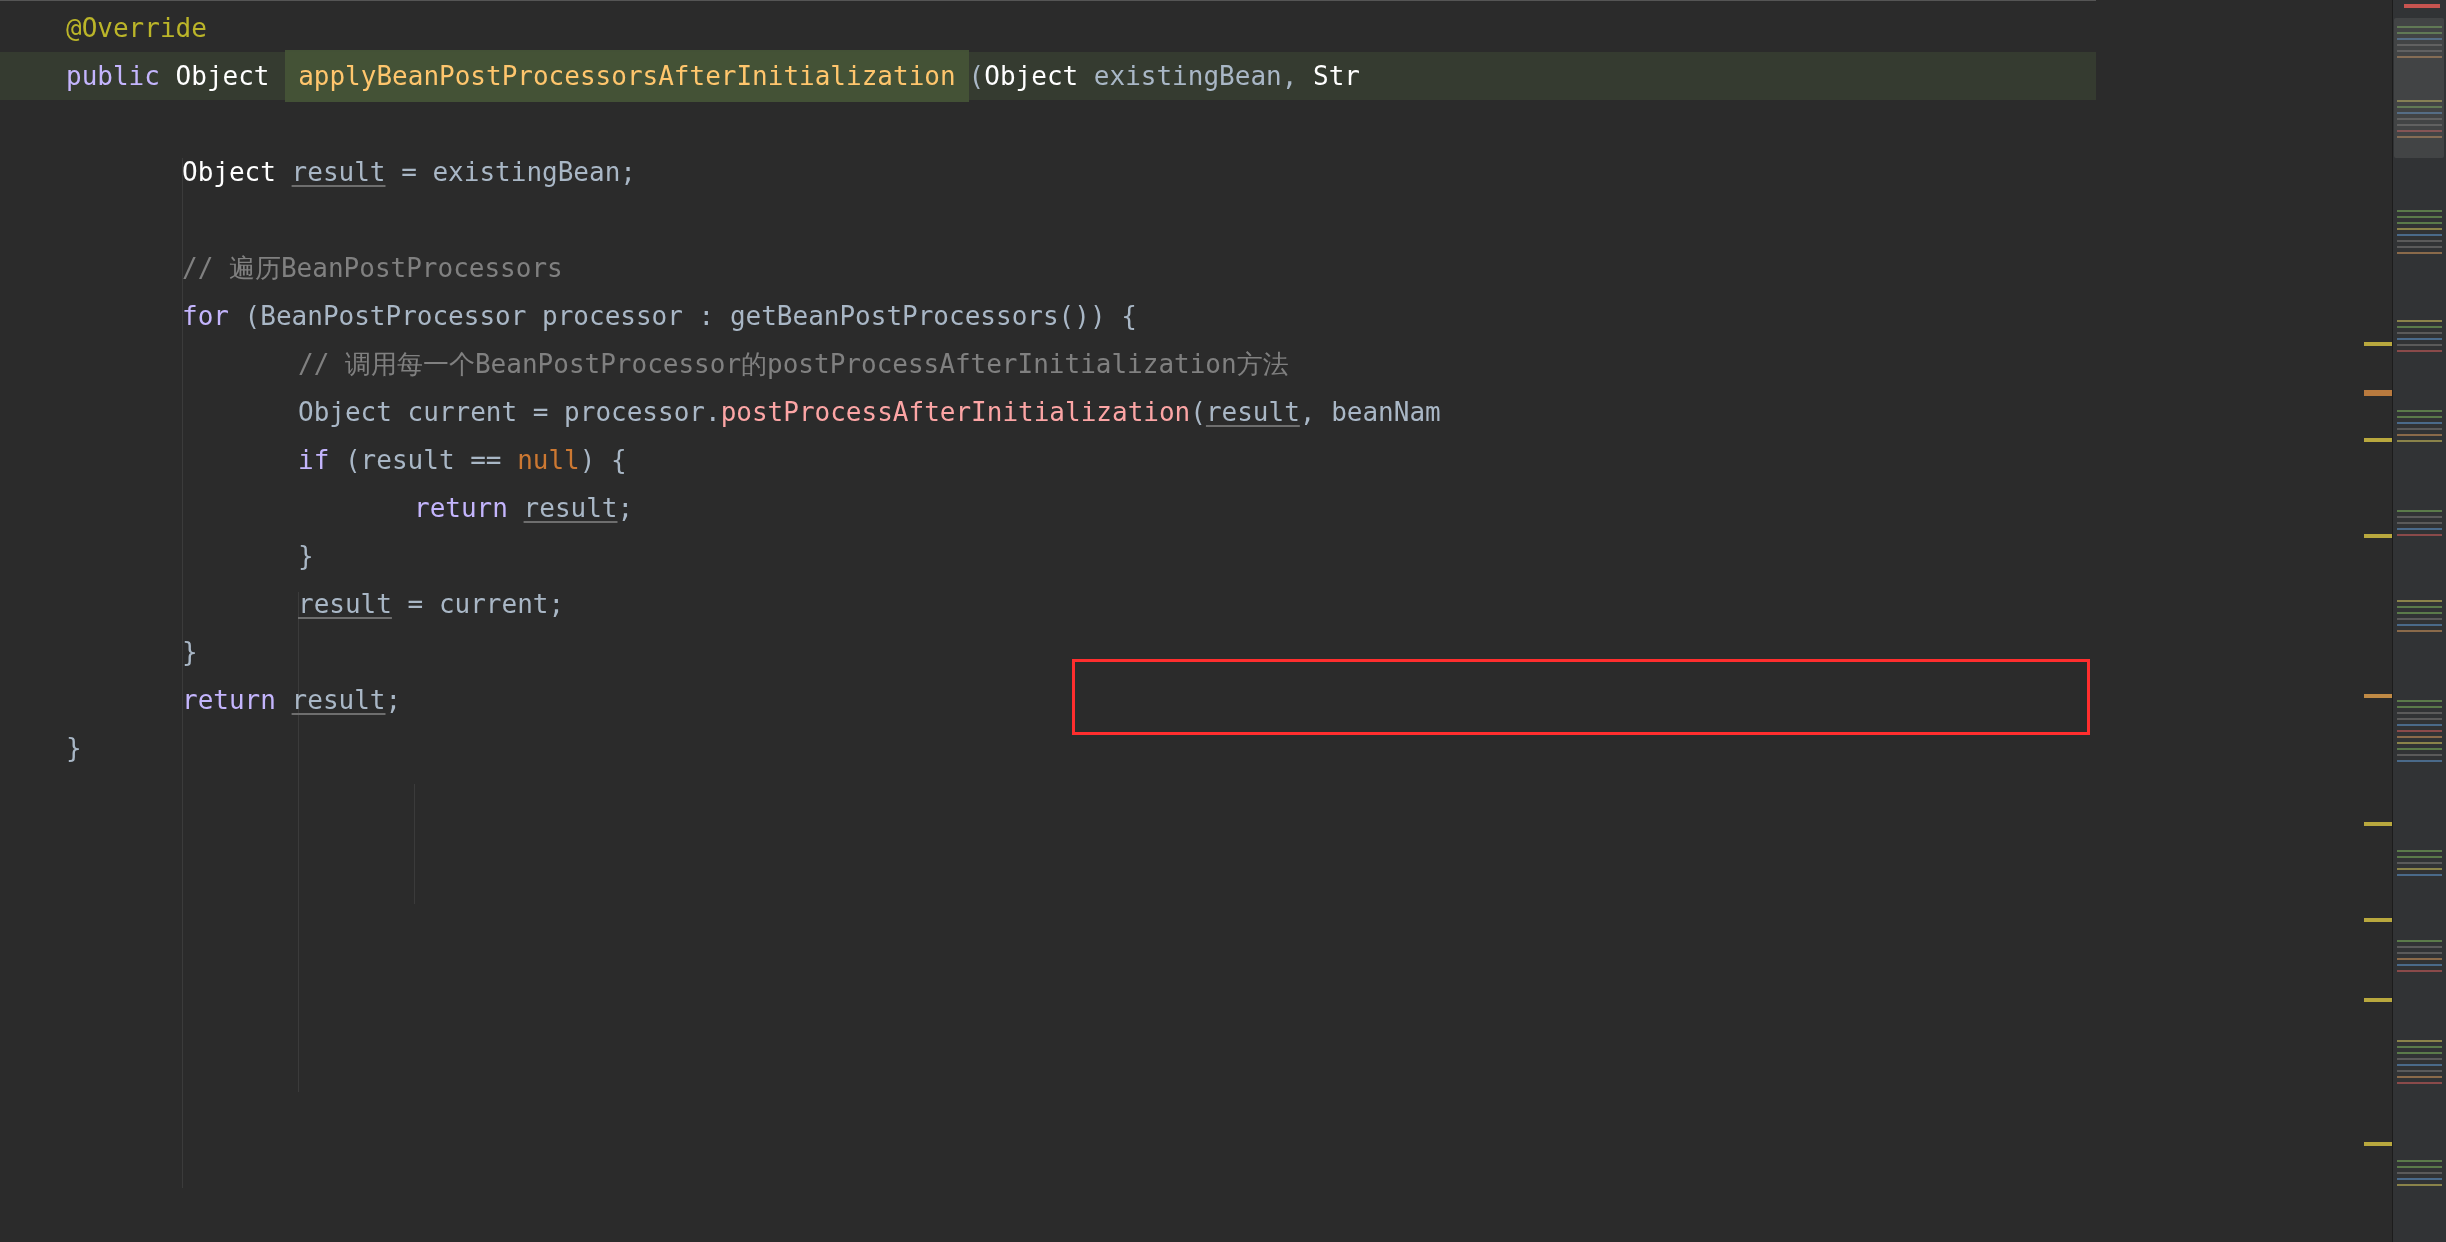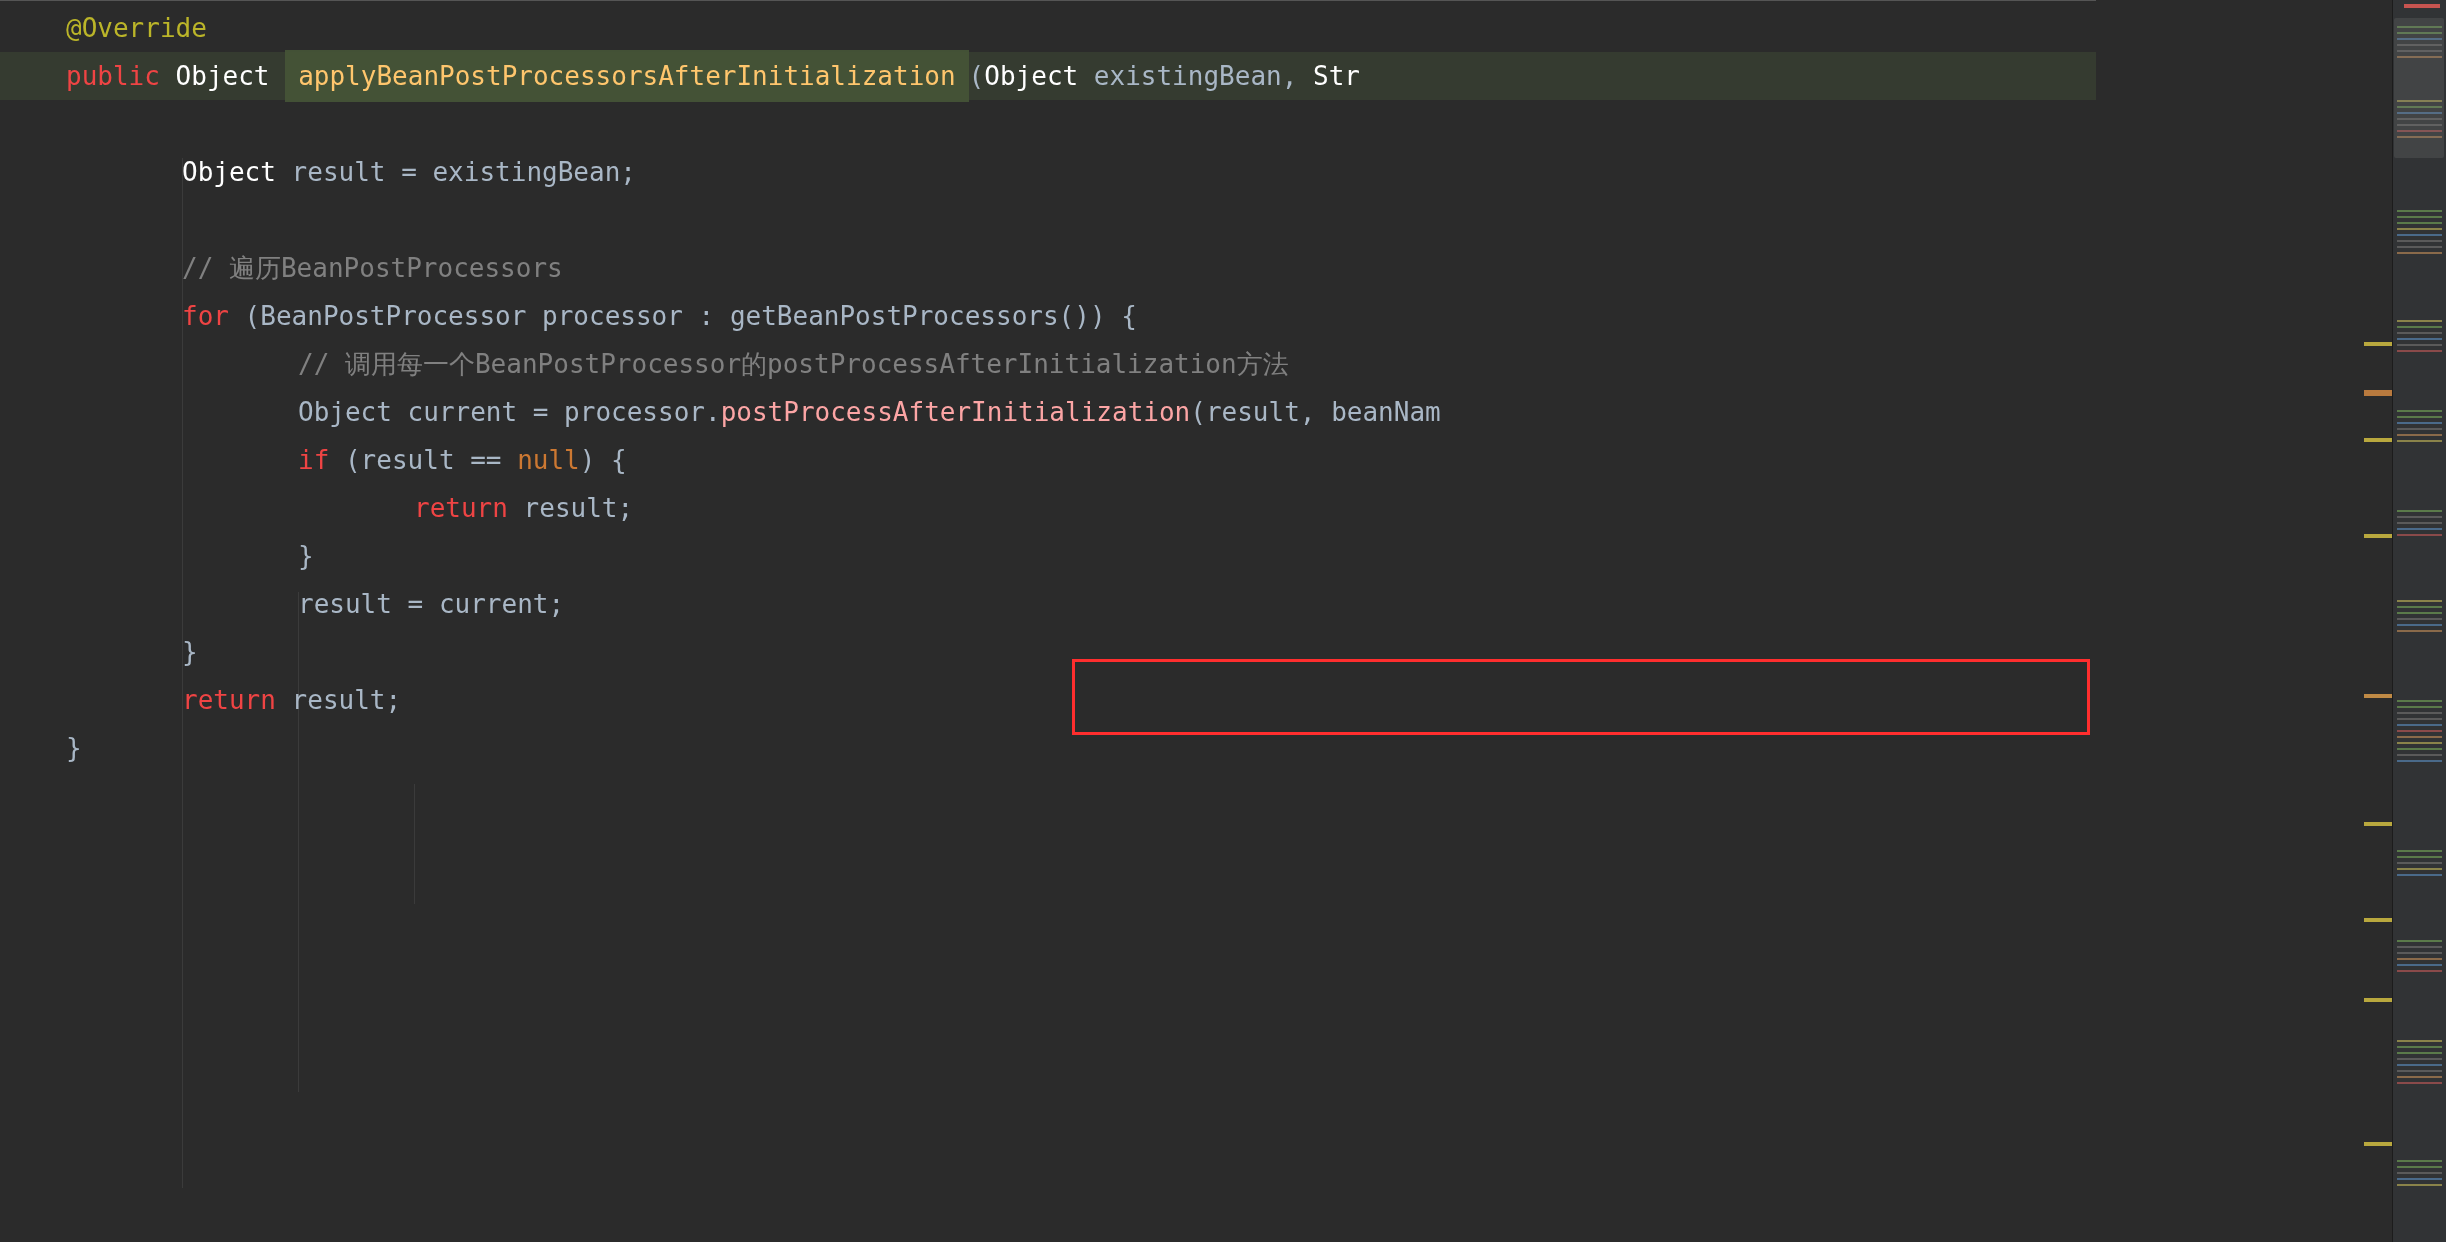--- a/index.html
+++ b/index.html
@@ -36,30 +36,30 @@
       padding-left: 66px;
       display: flex;
       align-items: center;
       position: relative;
     }
     .indent-1 { padding-left: 182px; }
     .indent-2 { padding-left: 298px; }
     .indent-3 { padding-left: 414px; }
     pre { font-family: inherit; display: inline; }
     .tok-annotation { color: #bbb529; }
-    .tok-keyword { color: #ef4444; }
+    .tok-keyword { color: #c4b5fd; }
     .tok-type { color: #ffffff; }
     .tok-method-decl { color: #ffc66d; }
     .tok-method-call { color: #fca5a5; }
     .tok-identifier { color: #a9b7c6; }
     .tok-local { color: #a9b7c6; }
     .tok-comment { color: #808080; }
     .tok-punct { color: #a9b7c6; }
     .tok-const { color: #cc7832; }
-    .underline { text-decoration-color: #6e6e6e; text-underline-offset: 4px; }
+    .underline { text-decoration: underline; text-decoration-color: #6e6e6e; text-underline-offset: 4px; }
     .highlight-method-row {
       background: rgba(58,68,50,0.65);
     }
     .highlight-span {
       background: rgba(70,85,55,0.9);
       padding: 2px 13px;
     }
     .red-box {
       position: absolute;
       border: 3px solid #ff2e2e;

